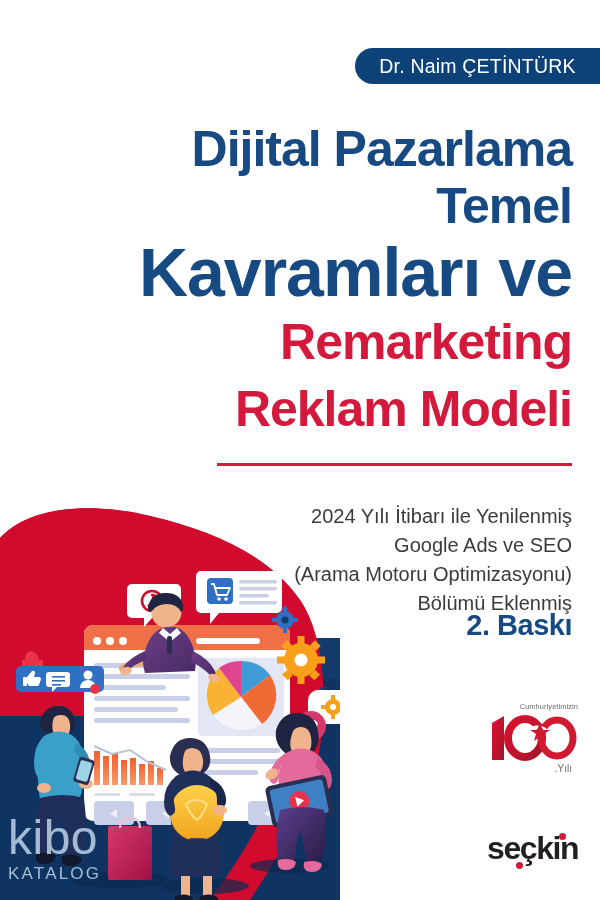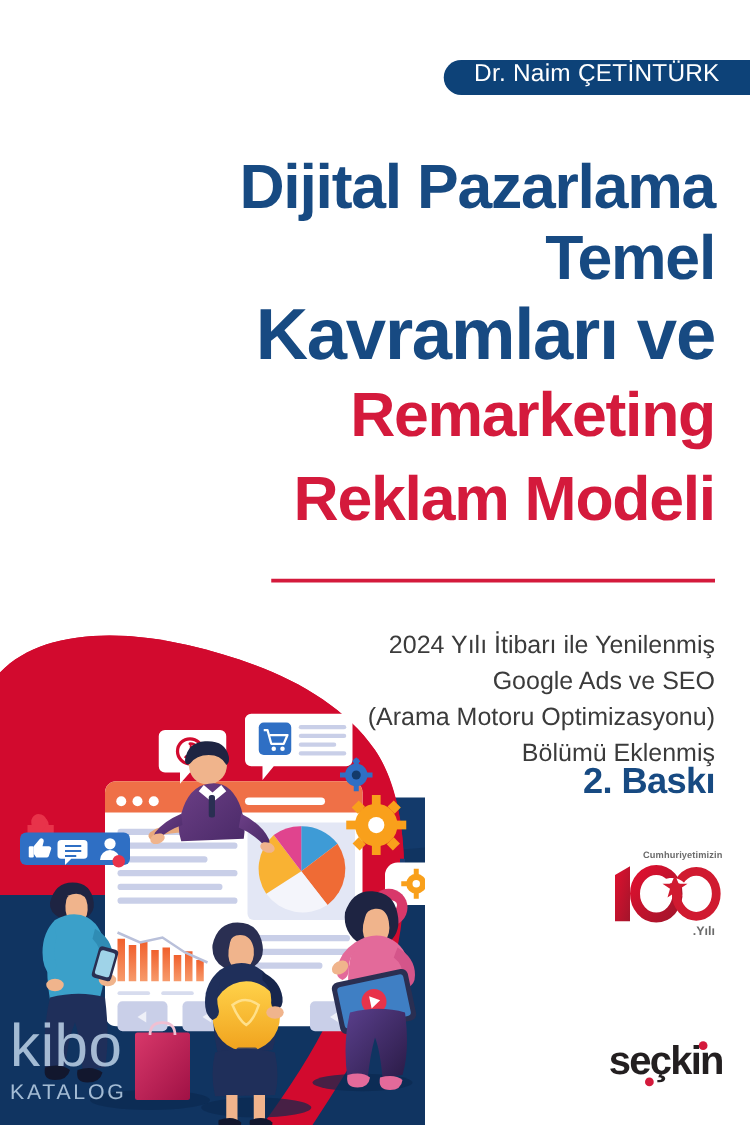--- a/index.html
+++ b/index.html
@@ -13,25 +13,25 @@
     position: relative;
     width: 600px; height: 900px;
     background: #ffffff;
     overflow: hidden;
   }
 
   
   .author-banner {
     position: absolute;
     left: 355px; top: 48px;
-    width: 245px; height: 28px;
+    width: 245px; height: 36px;
     background: #0d4278;
     border-top-left-radius: 20px;
     border-bottom-left-radius: 20px;
-    display: flex; align-items: flex-start; justify-content: center;
+    display: flex; align-items: center; justify-content: center;
   }
   .author-banner span {
     color: #ffffff;
     font-size: 19.5px;
     letter-spacing: .2px;
     font-weight: 400;
   }
 
   
   .title-block {
@@ -43,21 +43,21 @@
   .title-line {
     font-weight: bold;
     line-height: 1.02;
     letter-spacing: -1px;
     display: block;
   }
   .t-blue { color: #174a82; }
   .t-red  { color: #d41a3c; }
   .tl1 { font-size: 50px; margin-bottom: 6px; }
   .tl2 { font-size: 50px; margin-bottom: 6px; }
-  .tl3 { font-size: 58px; margin-bottom: 10px; }
+  .tl3 { font-size: 68px; margin-bottom: 10px; }
   .tl4 { font-size: 50px; margin-bottom: 16px; }
   .tl5 { font-size: 50px; }
 
   .rule {
     position: absolute;
     right: 28px; top: 463px;
     width: 355px; height: 3px;
     background: #d41a3c;
   }
 
@@ -78,22 +78,22 @@
     color: #174a82;
     font-weight: bold;
     font-size: 29px;
     letter-spacing: -.5px;
     margin-top: 14px;
   }
 
   
   .cent-logo {
     position: absolute;
-    left: 488px; top: 679px;
-    width: 92px; height: 72px; font-weight: bold;
+    left: 488px; top: 702px;
+    width: 92px; height: 72px;
   }
   .cent-top {
     position: absolute; top: 0; right: 2px;
     font-size: 7.4px; color: #6b6b6b; letter-spacing: .1px;
   }
   .cent-bot {
     position: absolute; bottom: 0; right: 8px;
     font-size: 10px; color: #6b6b6b;
   }
   .cent-num { position: absolute; left: 0; top: 11px; }

